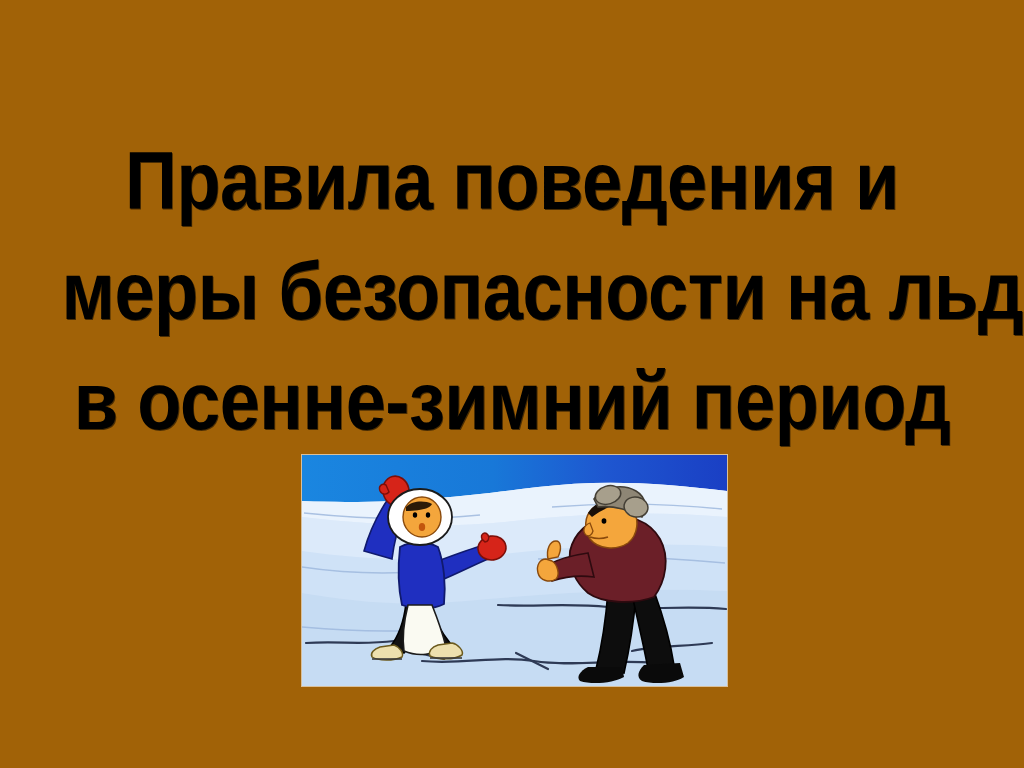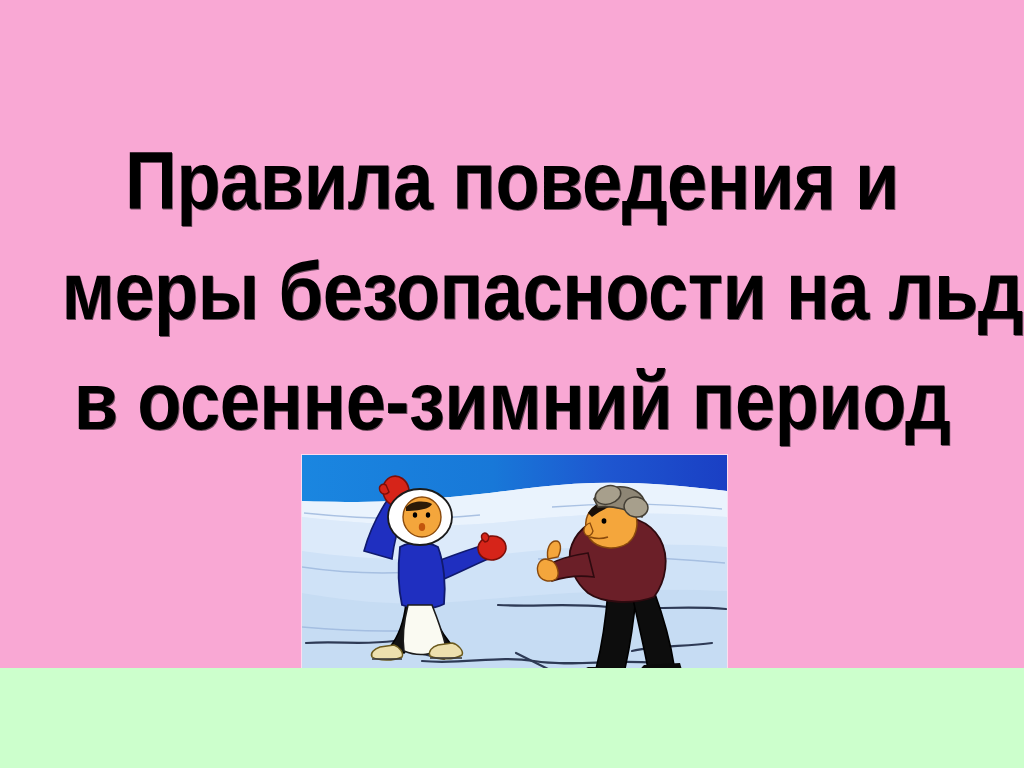--- a/index.html
+++ b/index.html
@@ -3,22 +3,22 @@
 <meta charset="utf-8">
 <style>
   html, body {
     margin: 0;
     padding: 0;
     background: #ccffcc;
   }
   #slide {
     position: relative;
     width: 1024px;
-    height: 668px;
-    background: #f9a8d4;
+    height: 768px;
+    background: #a16207;
     overflow: hidden;
     font-family: "Liberation Sans", sans-serif;
   }
 
   
   #title-block {
     position: absolute;
     left: 0;
     top: 126px;
     width: 1024px;

